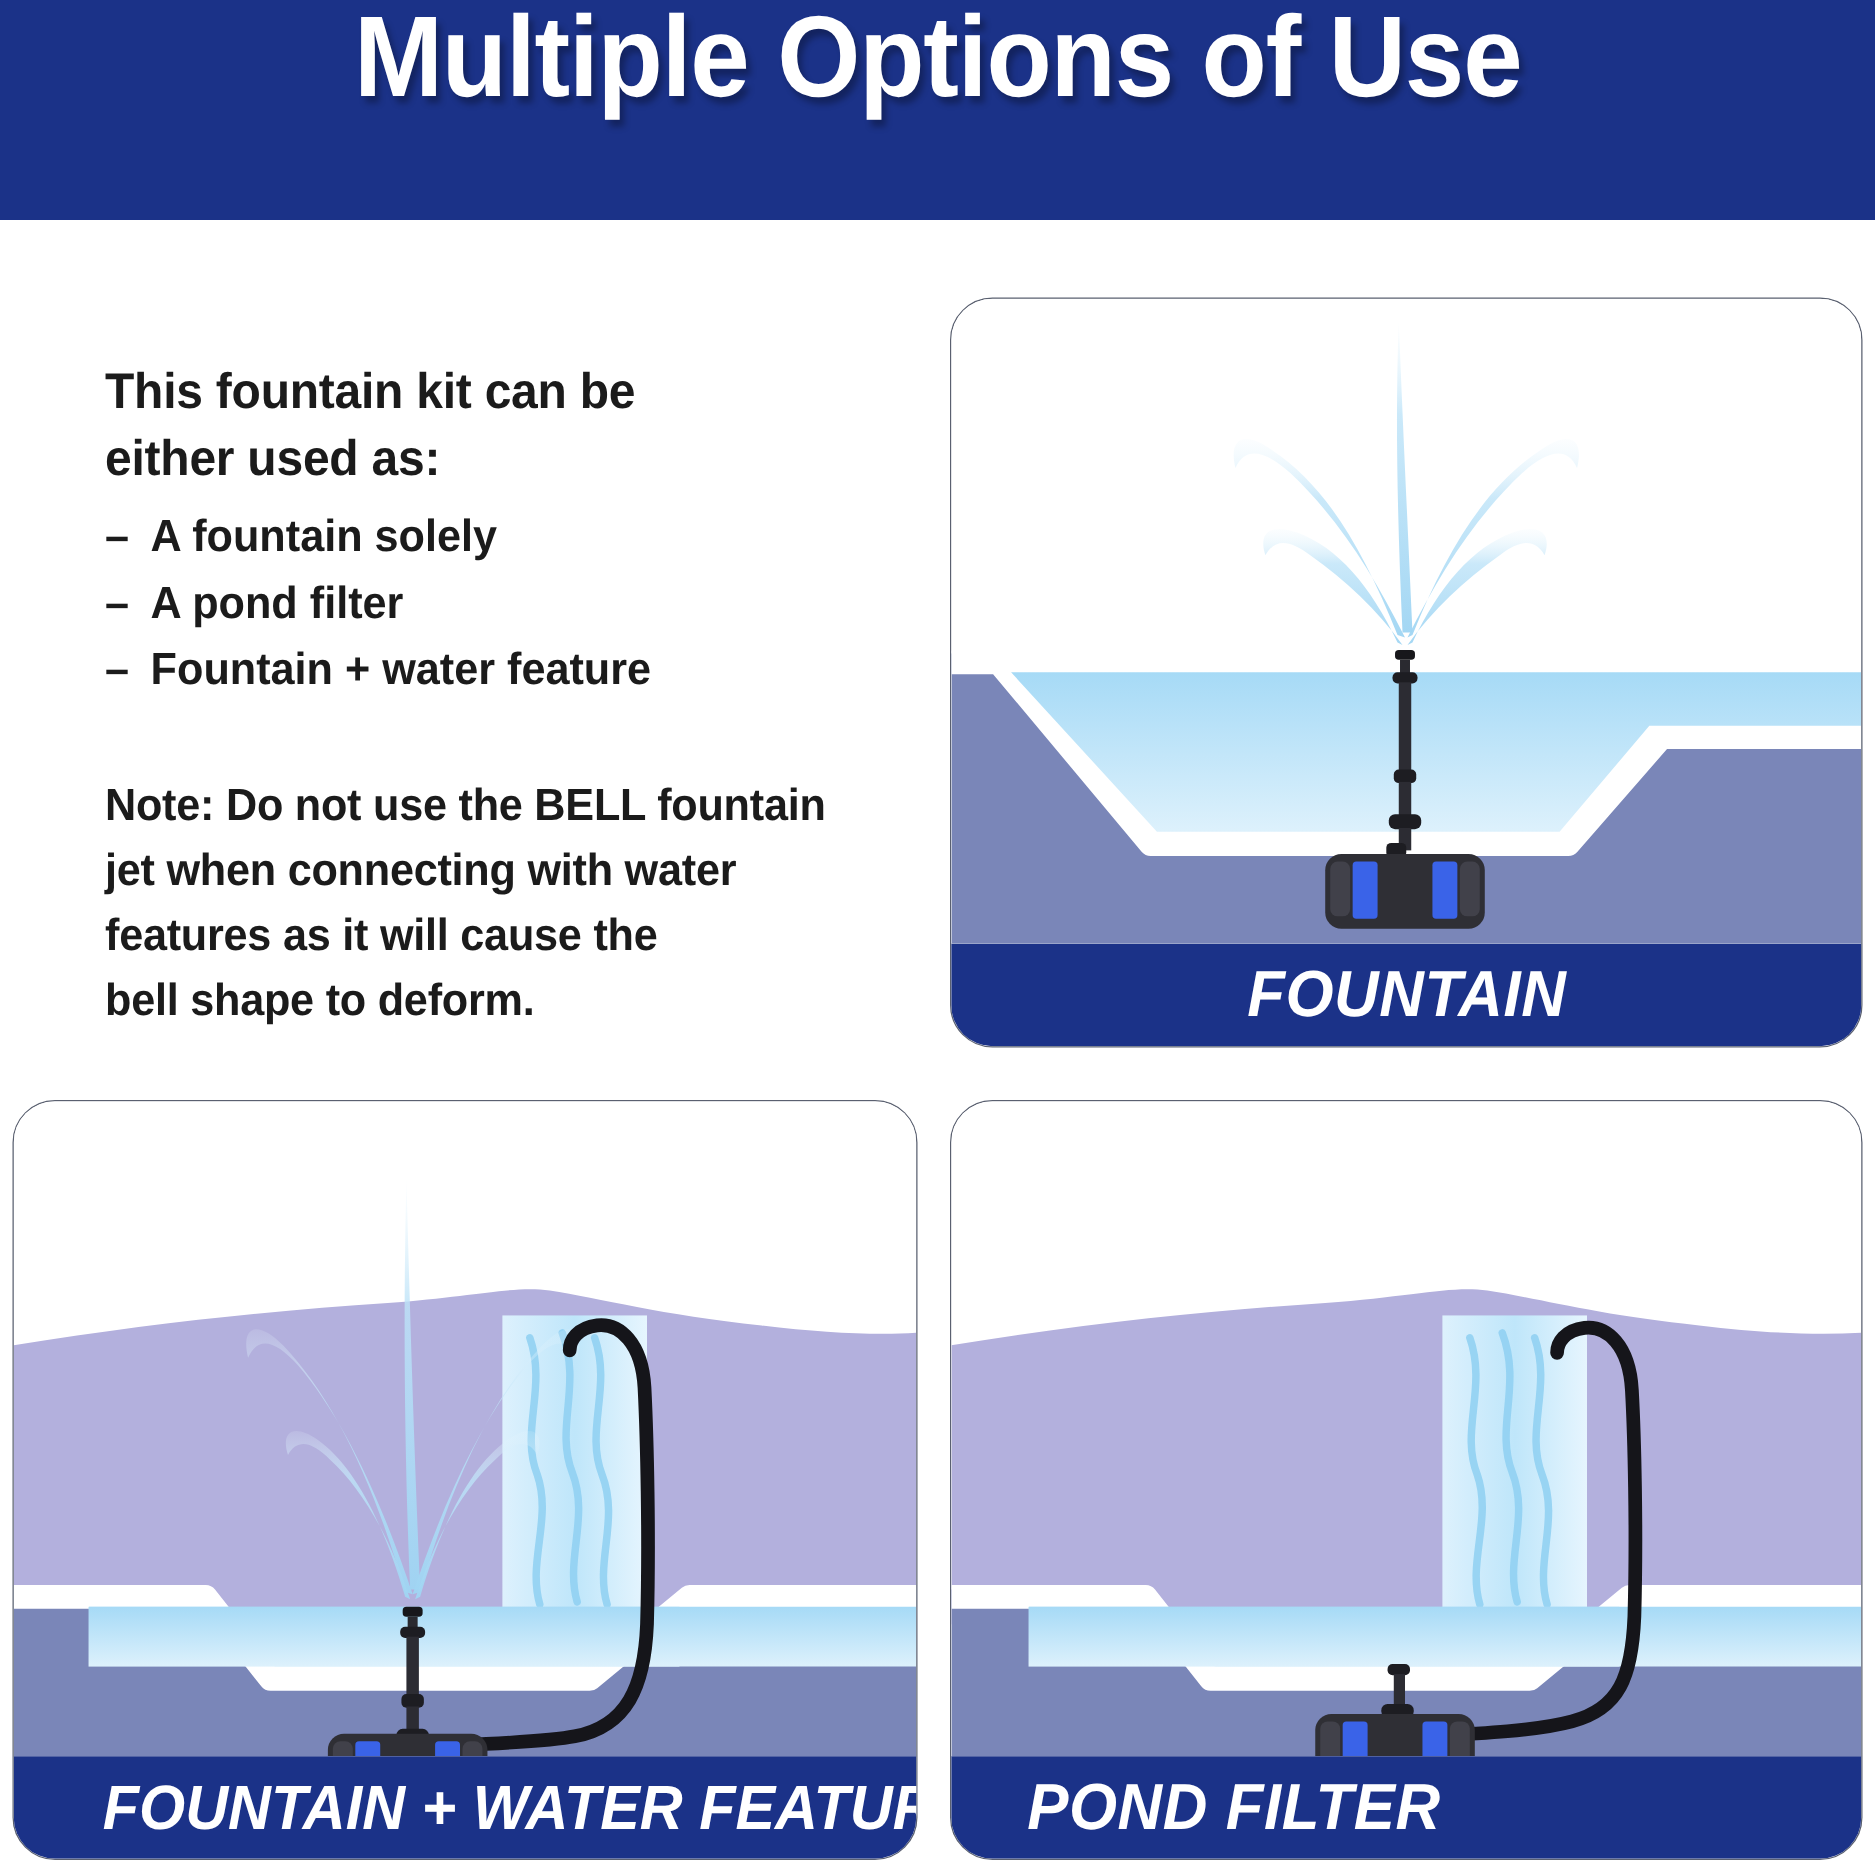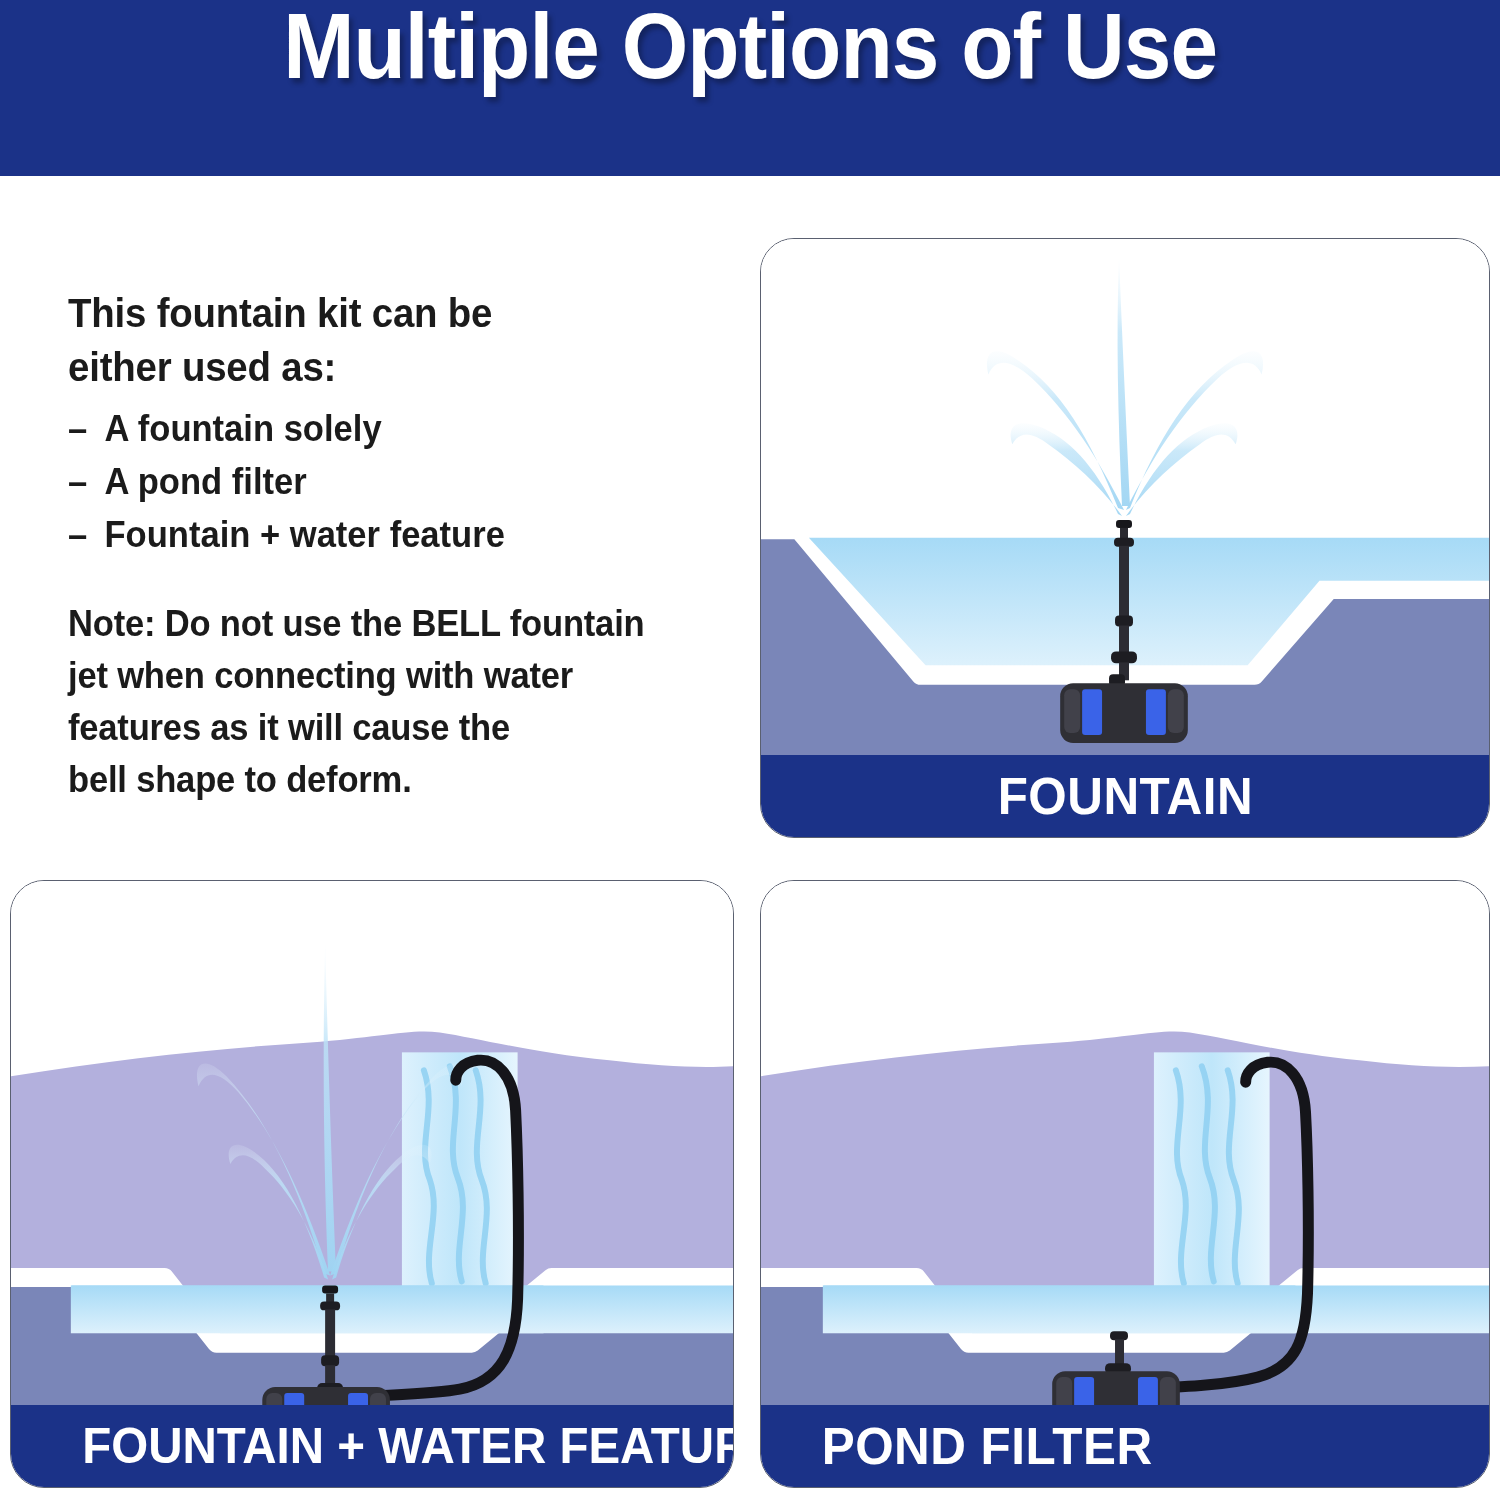--- a/index.html
+++ b/index.html
@@ -37,21 +37,21 @@
     letter-spacing: -1px;
     line-height: 1;
     text-shadow: 4px 5px 5px rgba(0,0,0,0.30);
     transform: scaleX(0.93);
     white-space: nowrap;
   }
 
   
   .text-col {
     position: absolute;
-    left: 68px;
+    left: 84px;
     top: 286px;
     width: 640px;
   }
   .intro-line {
     font-size: 40px;
     font-weight: 700;
     color: #1b1b1b;
     line-height: 1.36;
     letter-spacing: -0.2px;
     transform: scaleX(0.96);
@@ -69,39 +69,40 @@
     transform: scaleX(0.96);
     transform-origin: left center;
     white-space: nowrap;
   }
   .bullet-dash {
     display: inline-block;
     width: 38px;
     flex: 0 0 38px;
     color: #1b1b1b;
   }
-  .note-block { margin-top: 36px; }
+  .note-block { margin-top: 56px; }
   .note-line {
     font-size: 36px;
     font-weight: 700;
     color: #1b1b1b;
     line-height: 1.45;
     letter-spacing: -0.2px;
     transform: scaleX(0.96);
     transform-origin: left center;
     white-space: nowrap;
   }
 
   
   .panel {
     position: absolute;
     background: #ffffff;
     border: 1px solid #5a6070;
     border-radius: 34px;
     overflow: hidden;
+    font-style: italic;
   }
   #panel-fountain          { left: 760px;  top: 238px;  width: 730px; height: 600px; }
   #panel-fountain-features { left: 10px;   top: 880px;  width: 724px; height: 608px; }
   #panel-pond-filter       { left: 760px;  top: 880px;  width: 730px; height: 608px; padding-left: 48px; }
 
   .panel-scene {
     position: absolute;
     left: 0; top: 0; right: 0;
     bottom: 82px;
     overflow: hidden;

